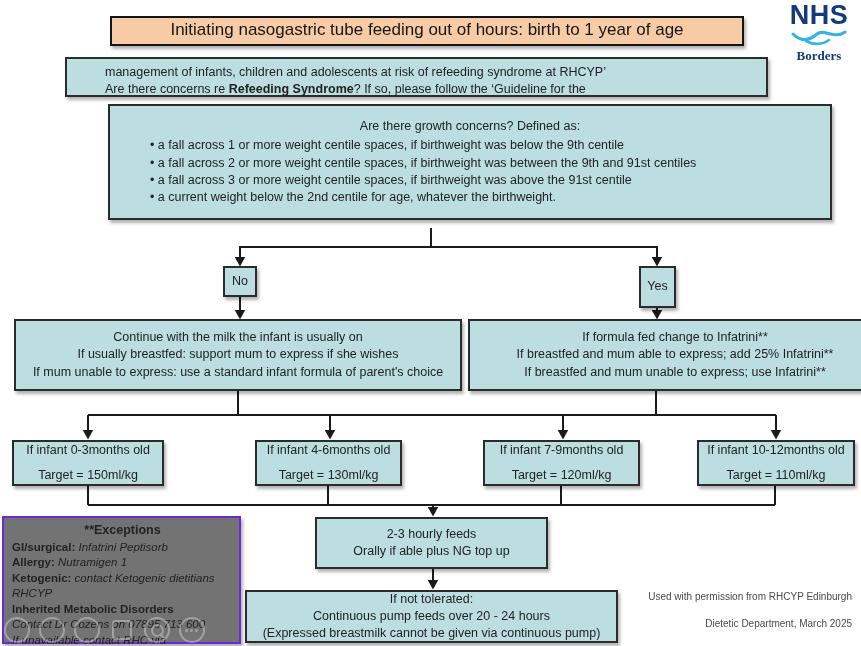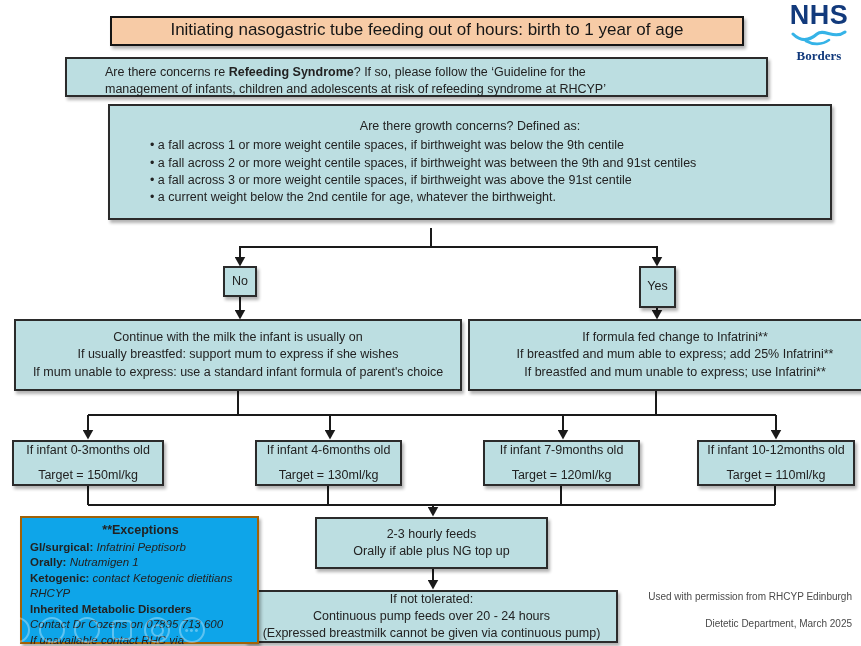--- a/index.html
+++ b/index.html
@@ -30,22 +30,22 @@
   #left-box{left:14px;top:319px;width:448px;height:72px;}
   #right-box{left:468px;top:319px;width:414px;height:72px;}
   .age-box{top:440px;height:46px;gap:8px;}
   #age1{left:12px;width:152px;}
   #age2{left:255px;width:147px;}
   #age3{left:483px;width:157px;}
   #age4{left:697px;width:158px;}
   #feeds-box{left:315px;top:517px;width:233px;height:52px;}
   #nt-box{left:245px;top:590px;width:373px;height:53px;}
   #exceptions-box{
-    left:20px;top:516px;width:239px;height:128px;background:#0ea5e9;
-    border:2px solid #a16207;padding:5px 6px 0 8px;font-size:11.5px;line-height:15.5px;
+    left:2px;top:516px;width:239px;height:128px;background:#737373;
+    border:2px solid #6d28d9;padding:5px 6px 0 8px;font-size:11.5px;line-height:15.5px;
   }
   #exceptions-box .x-title{text-align:center;font-weight:bold;font-size:12.5px;margin-bottom:1px;}
   .x-label{font-weight:bold;}
   .x-italic{font-style:italic;}
   #svg-connectors{position:absolute;left:0;top:0;z-index:0;}
   .credit{position:absolute;right:9px;font-size:10px;color:#4a4a4a;text-align:right;}
   #credit1{top:591px;}
   #credit2{top:618px;}
   
   #ghost-toolbar{
@@ -105,22 +105,22 @@
   <div id="nhs-logo">
     <div class="nhs">NHS</div>
     <svg width="58" height="16" viewBox="0 0 58 16" style="margin:1px 0 0 0;">
       <path d="M3,4 C11,12 19,11 27,4 C34,-2 44,10 55,2" stroke="#35b3e7" stroke-width="3" fill="none" stroke-linecap="round"></path>
       <path d="M16,11 C23,15 32,15 39,10" stroke="#35b3e7" stroke-width="2.6" fill="none" stroke-linecap="round"></path>
     </svg>
     <div class="org">Borders</div>
   </div>
 
   <div id="refeeding-box" class="box">
+    <div>management of infants, children and adolescents at risk of refeeding syndrome at RHCYP’</div>
     <div><span>Are there concerns re </span><b>Refeeding Syndrome</b><span>?  If so, please follow the ‘Guideline for the</span></div>
-    <div>management of infants, children and adolescents at risk of refeeding syndrome at RHCYP’</div>
   </div>
 
   <div id="growth-box" class="box">
     <div class="heading">Are there growth concerns? Defined as:</div>
     <div>• a fall across 1 or more weight centile spaces, if birthweight was below the 9th centile</div>
     <div>• a fall across 2 or more weight centile spaces, if birthweight was between the 9th and 91st centiles</div>
     <div>• a fall across 3 or more weight centile spaces, if birthweight was above the 91st centile</div>
     <div>• a current weight below the 2nd centile for age, whatever the birthweight.</div>
   </div>
 
@@ -166,21 +166,21 @@
 
   <div id="nt-box" class="box centered">
     <div>If not tolerated:</div>
     <div>Continuous pump feeds over 20 - 24 hours</div>
     <div>(Expressed breastmilk cannot be given via continuous pump)</div>
   </div>
 
   <div id="exceptions-box" class="box">
     <div class="x-title">**Exceptions</div>
     <div><span class="x-label">GI/surgical:</span><span class="x-italic"> Infatrini Peptisorb</span></div>
-    <div><span class="x-label">Orally:</span><span class="x-italic"> Nutramigen 1</span></div>
+    <div><span class="x-label">Allergy:</span><span class="x-italic"> Nutramigen 1</span></div>
     <div><span class="x-label">Ketogenic:</span><span class="x-italic"> contact Ketogenic dietitians RHCYP</span></div>
     <div class="x-label">Inherited Metabolic Disorders</div>
     <div class="x-italic">Contact Dr Cozens on 07895 713 600</div>
     <div class="x-italic">If unavailable contact RHC  via</div>
 
   </div>
 
   <div id="ghost-toolbar">
     <div class="ghost-circle"></div>
     <div class="ghost-circle"></div>

